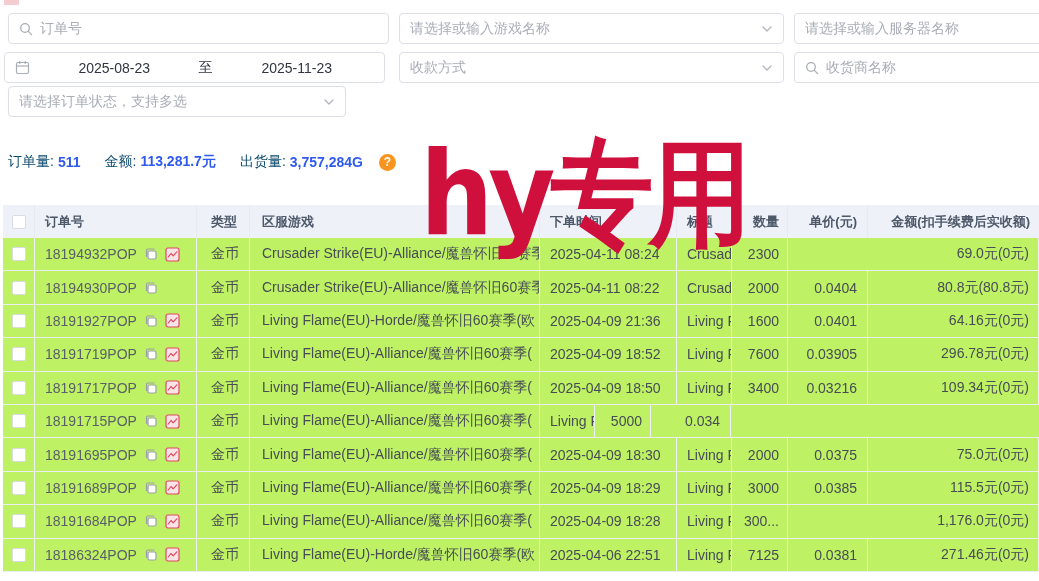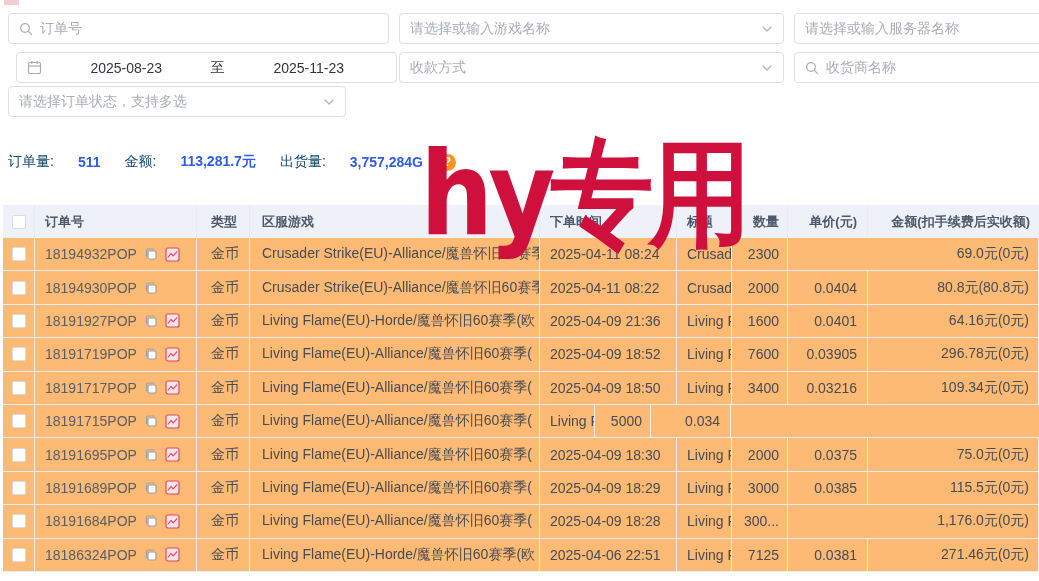--- a/index.html
+++ b/index.html
@@ -15,47 +15,47 @@
   .f {
     position:absolute; height:31px; border:1px solid #dcdfe6; border-radius:4px;
     display:flex; align-items:center; padding:0 10px; background:#fff; gap:7px;
   }
   .ph { color:#a9adb5; font-size:14px; white-space:nowrap; overflow:hidden; flex:1; }
   .chev { margin-left:auto; flex:none; display:flex; }
   .icon16 { flex:none; display:flex; }
   #f-order   { left:8px;   top:13px; width:381px; }
   #f-game    { left:399px; top:13px; width:385px; }
   #f-server  { left:794px; top:13px; width:280px; }
-  #f-date    { left:16px;   top:52px; width:381px; }
+  #f-date    { left:4px;   top:52px; width:381px; }
   #f-payment { left:399px; top:52px; width:385px; }
   #f-merchant{ left:794px; top:52px; width:280px; }
   #f-status  { left:8px;   top:86px; width:338px; }
   .date-part { flex:1; text-align:center; color:#303540; }
   .date-sep  { flex:none; color:#303540; }
 
   
   .stats { position:absolute; left:8px; top:153px; display:flex; align-items:center; font-size:14px; }
   .stats .lbl { color:#0c4a6e; }
-  .stats .num { color:#2e5af0; font-weight:600; margin-left:24px; }
+  .stats .num { color:#2e5af0; font-weight:600; margin-left:4px; }
   .stats .gap { width:24px; }
   .help-badge {
     width:17px; height:17px; border-radius:50%; background:#f9941e; color:#fff;
     font-size:12px; font-weight:700; display:flex; align-items:center; justify-content:center;
     margin-left:16px; cursor:default;
   }
 
   
   .table { position:absolute; left:3px; top:205px; width:1036px; }
   .thead {
     display:flex; background:#eef1f8; height:33px; align-items:center;
     font-size:13px; font-weight:700; color:#4d5869;
   }
   .trow {
     display:flex; height:33.4px; align-items:center; border-bottom:1px solid #ebeef5;
-    font-size:14px; color:#474c55; background:#fdba74;
+    font-size:14px; color:#474c55; background:#bef264;
   }
   .td, .th {
     height:100%; display:flex; align-items:center; padding:0 10px;
     border-right:1px solid #e7eaf1; overflow:hidden; white-space:nowrap;
   }
   .trow .td { border-right:1px solid #eef0f5; }
   .c-cb   { width:32px;  justify-content:center; padding:0; }
   .c-ono  { width:162px; gap:7px; }
   .c-type { width:53px;  padding-left:14px; }
   .c-game { width:290px; padding-left:12px; }

